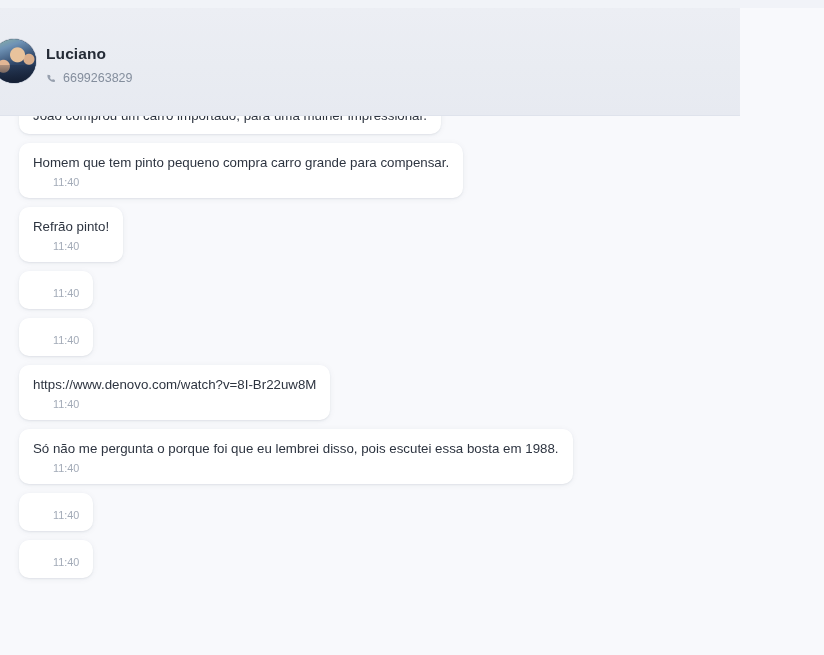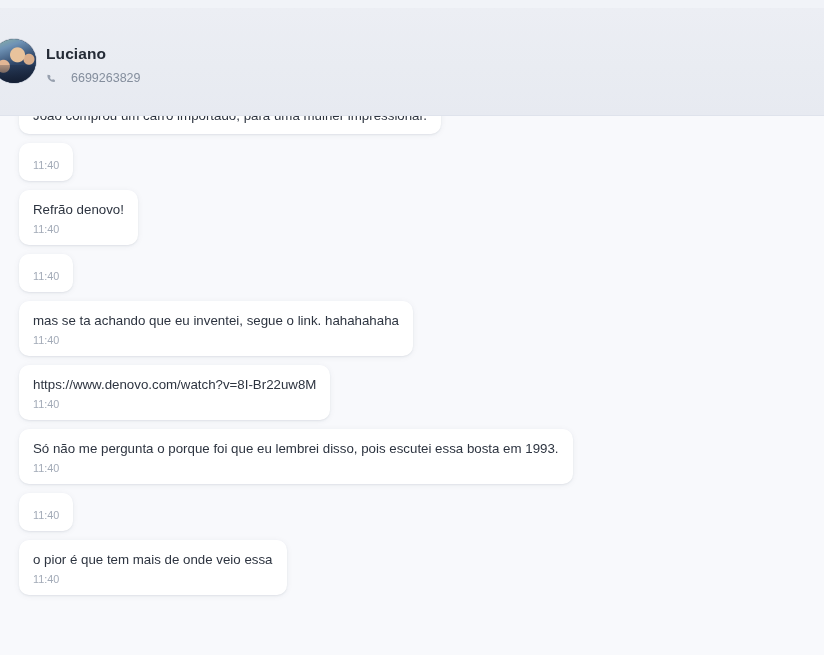--- a/index.html
+++ b/index.html
@@ -28,21 +28,21 @@
     position: absolute;
     top: 0; left: 0; right: 0;
     height: 8px;
     background: #f1f3f8;
   }
 
   
   .chat-header {
     position: absolute;
     top: 8px; left: 0;
-    width: 824px;
+    width: 740px;
     height: 108px;
     background: linear-gradient(180deg, #eceef4 0%, #e9ecf2 55%, #e7eaf1 100%);
     border-bottom: 1px solid #dfe3ec;
     box-sizing: border-box;
     display: flex;
     align-items: center;
     padding-left: 4px;
   }
 
   .avatar {
@@ -83,21 +83,21 @@
     font-size: 15.5px;
     font-weight: 600;
     color: #242b36;
     letter-spacing: 0.1px;
     line-height: 20px;
   }
   .contact-phone-row {
     display: flex;
     align-items: center;
     margin-top: 7px;
-    gap: 14px;
+    gap: 6px;
   }
   .phone-icon {
     width: 11px;
     height: 11px;
     display: block;
     color: #97a0ae;
     flex: none;
   }
   .contact-phone {
     font-size: 12.5px;
@@ -140,20 +140,21 @@
     line-height: 17px;
     color: #2d3440;
     white-space: pre-wrap;
     word-break: break-word;
   }
   .bubble-time {
     font-size: 10.8px;
     line-height: 13px;
     color: #a2aab7;
     margin-top: 5px;
+    margin-left: 20px;
   }
   .bubble.no-time .bubble-text { margin-bottom: 1px; }
 </style>
 </head>
 <body>
 
 <div class="app">
 
   <div class="top-strip"></div>
 
@@ -174,59 +175,58 @@
 
   <div class="messages">
     <div class="msg-scroll" id="msg-scroll">
         <div class="msg-row">
           <div class="bubble no-time">
             <div class="bubble-text">João comprou um carro importado, para uma mulher impressionar.</div>
           </div>
         </div>
         <div class="msg-row">
           <div class="bubble">
-            <div class="bubble-time">11:40</div>
-          </div>
-        </div>
-        <div class="msg-row">
-          <div class="bubble">
-            <div class="bubble-text">Refrão denovo!</div>
-            <div class="bubble-time">11:40</div>
-          </div>
-        </div>
-        <div class="msg-row">
-          <div class="bubble">
-            <div class="bubble-time">11:40</div>
-          </div>
-        </div>
-        <div class="msg-row">
-          <div class="bubble">
-            <div class="bubble-text">mas se ta achando que eu inventei, segue o link. hahahahaha</div>
+            <div class="bubble-text">Homem que tem pinto pequeno compra carro grande para compensar.</div>
+            <div class="bubble-time">11:40</div>
+          </div>
+        </div>
+        <div class="msg-row">
+          <div class="bubble">
+            <div class="bubble-text">Refrão pinto!</div>
+            <div class="bubble-time">11:40</div>
+          </div>
+        </div>
+        <div class="msg-row">
+          <div class="bubble">
+            <div class="bubble-time">11:40</div>
+          </div>
+        </div>
+        <div class="msg-row">
+          <div class="bubble">
             <div class="bubble-time">11:40</div>
           </div>
         </div>
         <div class="msg-row">
           <div class="bubble">
             <div class="bubble-text">https://www.denovo.com/watch?v=8I-Br22uw8M</div>
             <div class="bubble-time">11:40</div>
           </div>
         </div>
         <div class="msg-row">
           <div class="bubble">
-            <div class="bubble-text">Só não me pergunta o porque foi que eu lembrei disso, pois escutei essa bosta em 1993.</div>
-            <div class="bubble-time">11:40</div>
-          </div>
-        </div>
-        <div class="msg-row">
-          <div class="bubble">
-            <div class="bubble-time">11:40</div>
-          </div>
-        </div>
-        <div class="msg-row">
-          <div class="bubble">
-            <div class="bubble-text">o pior é que tem mais de onde veio essa</div>
+            <div class="bubble-text">Só não me pergunta o porque foi que eu lembrei disso, pois escutei essa bosta em 1988.</div>
+            <div class="bubble-time">11:40</div>
+          </div>
+        </div>
+        <div class="msg-row">
+          <div class="bubble">
+            <div class="bubble-time">11:40</div>
+          </div>
+        </div>
+        <div class="msg-row">
+          <div class="bubble">
             <div class="bubble-time">11:40</div>
           </div>
         </div>
       </div>
   </div>
 
 </div>
 
 </body></html>

